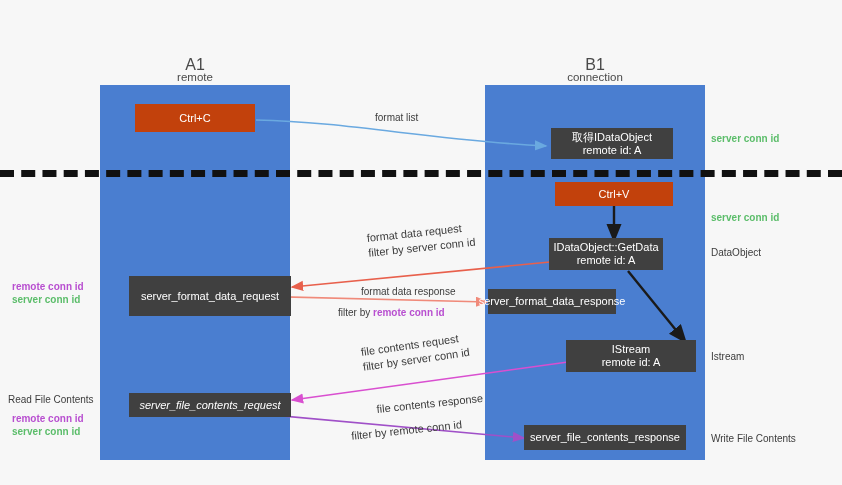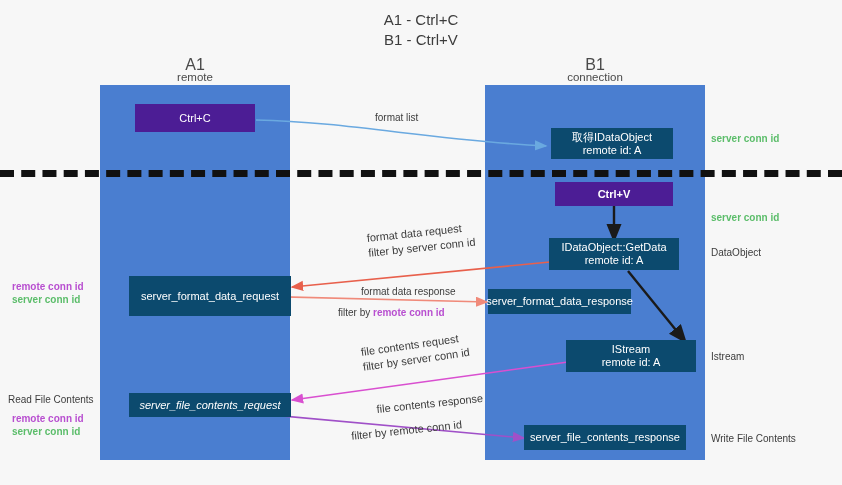--- a/index.html
+++ b/index.html
@@ -28,22 +28,22 @@
   }
   .lane.a{left:100px;top:85px;width:190px;height:375px;}
   .lane.b{left:485px;top:85px;width:220px;height:375px;}
 
   .box{
     position:absolute;
     display:flex;flex-direction:column;align-items:center;justify-content:center;
     color:#ffffff;font-size:11px;line-height:13px;text-align:center;
     box-sizing:border-box;
   }
-  .box.green{background:#4c1d95;}
-  .box.orange{background:#0c4a6e;}
+  .box.green{background:#c2410c;}
+  .box.orange{background:#404040;}
 
   .svg-layer{position:absolute;left:0;top:0;width:842px;height:485px;pointer-events:none;}
 
   .lbl{position:absolute;font-size:10px;line-height:13px;color:#3c3c3c;white-space:nowrap;}
   .lbl.green{color:#5bbd6a;font-weight:bold;}
   .lbl.purple{color:#b84fd0;font-weight:bold;}
   .lbl .p{color:#b84fd0;font-weight:bold;}
   .lbl.plain{color:#3c3c3c;font-weight:normal;}
 
   .rot-grp{position:absolute;}
@@ -52,24 +52,20 @@
   .dashline{
     position:absolute;left:0;top:170px;width:842px;height:0;
     border-top:7px dashed #111111;
   }
 </style>
 </head>
 <body>
 
 <div id="stage">
 
-  <div class="title">
-    <div>A1 - Ctrl+C</div>
-    <div>B1 - Ctrl+V</div>
-  </div>
 
   <div class="col-header" style="left:100px;top:58px;width:190px;">
     <div class="big">A1</div>
     <div>remote</div>
   </div>
   <div class="col-header" style="left:485px;top:58px;width:220px;">
     <div class="big">B1</div>
     <div>connection</div>
   </div>
 
@@ -117,39 +113,39 @@
 
   <div class="box green" style="left:135px;top:104px;width:120px;height:28px;">
     <div>Ctrl+C</div>
   </div>
 
   <div class="box orange" style="left:551px;top:128px;width:122px;height:31px;">
     <div>取得IDataObject</div>
     <div>remote id: A</div>
   </div>
 
-  <div class="box green" style="left:555px;top:182px;width:118px;height:24px;font-weight:bold;">
+  <div class="box green" style="left:555px;top:182px;width:118px;height:24px;">
     <div>Ctrl+V</div>
   </div>
 
-  <div class="box orange" style="left:549px;top:238px;width:130px;height:32px;">
+  <div class="box orange" style="left:549px;top:238px;width:114px;height:32px;">
     <div>IDataObject::GetData</div>
     <div>remote id: A</div>
   </div>
 
   <div class="box orange" style="left:566px;top:340px;width:130px;height:32px;">
     <div>IStream</div>
     <div>remote id: A</div>
   </div>
 
   <div class="box orange" style="left:129px;top:276px;width:162px;height:40px;">
     <div>server_format_data_request</div>
   </div>
 
-  <div class="box orange" style="left:488px;top:289px;width:143px;height:25px;">
+  <div class="box orange" style="left:488px;top:289px;width:128px;height:25px;">
     <div>server_format_data_response</div>
   </div>
 
   <div class="box orange" style="left:129px;top:393px;width:162px;height:24px;font-style:italic;">
     <div>server_file_contents_request</div>
   </div>
 
   <div class="box orange" style="left:524px;top:425px;width:162px;height:25px;">
     <div>server_file_contents_response</div>
   </div>

